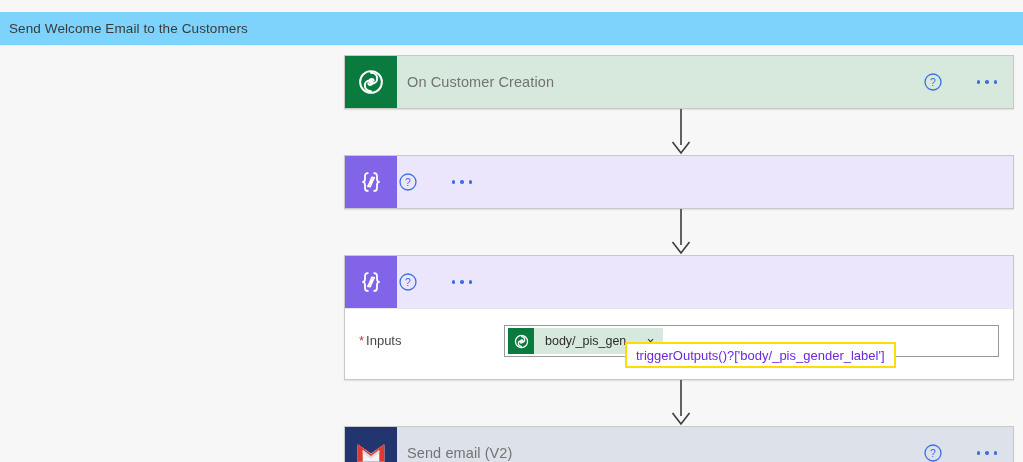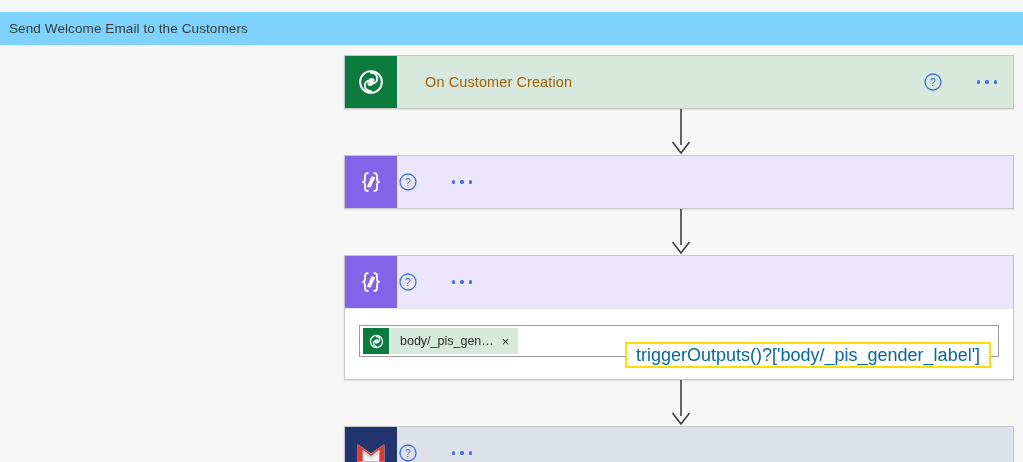--- a/index.html
+++ b/index.html
@@ -62,23 +62,23 @@
   .card-icon {
     width: 52px;
     height: 52px;
     flex: 0 0 52px;
     display: flex;
     align-items: center;
     justify-content: center;
   }
   .card-title {
     flex: 1 1 auto;
-    padding-left: 28px;
+    padding-left: 10px;
     font-size: 14.5px;
-    color: #a16207;
+    color: #737373;
     white-space: nowrap;
     letter-spacing: 0.1px;
   }
   .card-actions {
     flex: 0 0 auto;
     display: flex;
     align-items: center;
     height: 52px;
   }
   .help-btn {
@@ -176,22 +176,22 @@
     top: 342px;
     height: 26px;
     background: #ffffff;
     border: 2px solid #fede00;
     display: flex;
     align-items: center;
     padding: 0 9px;
     z-index: 40;
   }
   .tooltip-text {
-    font-size: 18px;
-    color: #0369a1;
+    font-size: 13px;
+    color: #6d28d9;
     white-space: nowrap;
   }
 
   
   .connector {
     position: relative;
     width: 670px;
     height: 46px;
   }
   .connector svg { position: absolute; left: 0; top: 0; }
@@ -294,20 +294,23 @@
           </div>
           <div class="ellipsis-btn">
             <i></i>
               <i></i>
               <i></i>
           </div>
         </div>
       </div>
 
       <div class="card-body">
+        <div class="param-label">
+          <span class="req">*</span><span>Inputs</span>
+        </div>
         <div class="param-field">
           <div class="token">
             <div class="token-icon">
               <svg width="17" height="17" viewBox="0 0 32 32">
                 <g fill="none" stroke="#ffffff" stroke-width="2.4">
                   <circle cx="16" cy="16" r="11.4"></circle>
                 </g>
                 <path d="M16 7c3.6 0 5.9 2.3 5.9 5.5 0 3-2.2 4.7-4.5 4.7-1.7 0-2.8-.9-2.8-2.2 0-1.2.9-2 2.1-2 1.1 0 1.8.7 1.8 1.6" fill="none" stroke="#ffffff" stroke-width="2.4" stroke-linecap="round"></path>
                 <path d="M16 25c-3.6 0-5.9-2.3-5.9-5.5 0-3 2.2-4.7 4.5-4.7 1.7 0 2.8.9 2.8 2.2 0 1.2-.9 2-2.1 2-1.1 0-1.8-.7-1.8-1.6" fill="none" stroke="#ffffff" stroke-width="2.4" stroke-linecap="round"></path>
               </svg>
@@ -331,20 +334,21 @@
         <div class="card-icon">
           <svg width="30" height="24" viewBox="0 0 34 26">
             <path d="M2 4.5 L17 15 L32 4.5 L32 23 L2 23 Z" fill="#f4f4f4"></path>
             <path d="M2 3 L2 23 L7.6 23 L7.6 9.2 L17 16 L26.4 9.2 L26.4 23 L32 23 L32 3 L17 13.6 Z" fill="#e8e8e8"></path>
             <path d="M2 3.2 L2 23 L7.6 23 L7.6 9.4 L2 3.2 Z" fill="#e03a2f"></path>
             <path d="M32 3.2 L32 23 L26.4 23 L26.4 9.4 L32 3.2 Z" fill="#e03a2f"></path>
             <path d="M2 3 L17 14.2 L32 3 L32 6.2 L17 17.6 L2 6.2 Z" fill="#e03a2f"></path>
             <path d="M7.6 9.4 L17 16.4 L26.4 9.4 L26.4 12.6 L17 19.4 L7.6 12.6 Z" fill="#d7dbe0"></path>
           </svg>
         </div>
+        <div class="card-title">Send email (V2)</div>
         <div class="card-actions">
           <div class="help-btn">
             <svg width="20" height="20" viewBox="0 0 20 20">
               <circle cx="10" cy="10" r="8" fill="none" stroke="#3b6fe0" stroke-width="1.3"></circle>
               <text x="10" y="14.2" text-anchor="middle" font-family="Liberation Sans, sans-serif" font-size="10.5" fill="#3b6fe0">?</text>
             </svg>
           </div>
           <div class="ellipsis-btn">
             <i></i>
               <i></i>

